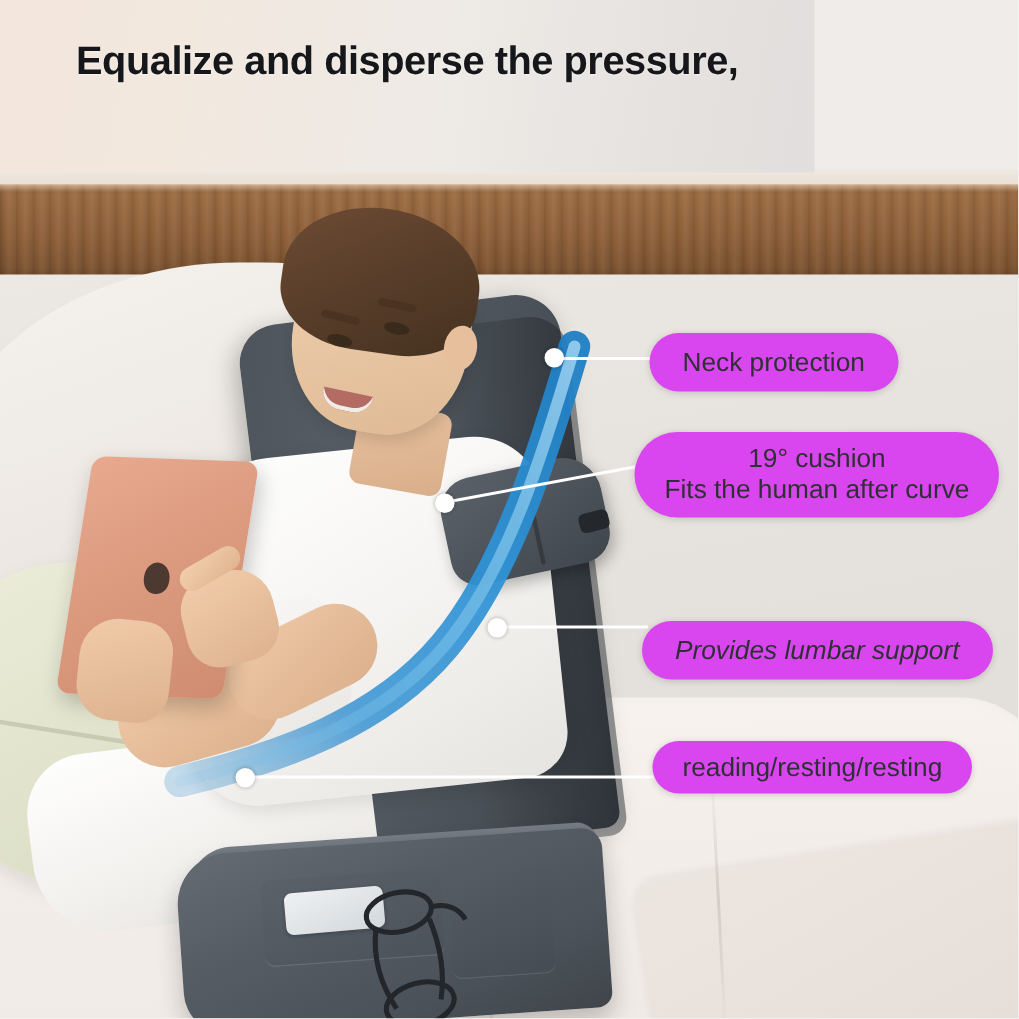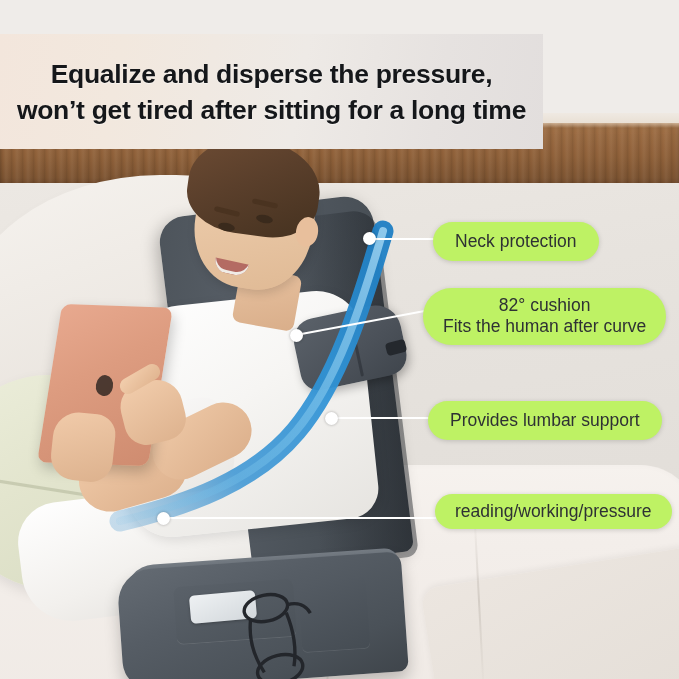--- a/index.html
+++ b/index.html
@@ -10,21 +10,20 @@
     width:679px;height:679px;
     overflow:hidden;
     background:#efece9;
   }
 
   
   .banner{
     position:absolute;left:0;top:0;width:543px;height:115px;
     background:linear-gradient(100deg,#f3e6dc 0%,#f2e8de 22%,#eeeae6 55%,#e6e2e0 80%,#e2dedd 100%);
     z-index:6;
-    margin-top:34px;
   }
   .banner-inner{
     position:absolute;left:0;right:0;top:22px;
     text-align:center;
     color:#15171a;
     font-size:26.5px;
     font-weight:bold;
     line-height:1.36;
     letter-spacing:-0.3px;
     text-shadow:0 1px 1px rgba(255,255,255,.55);
@@ -273,41 +272,40 @@
 
   
   .callout-layer{position:absolute;left:0;top:0;width:679px;height:679px;z-index:8;}
   .lead-svg{position:absolute;left:0;top:0;width:679px;height:679px;}
   .dot{
     position:absolute;width:13px;height:13px;border-radius:50%;
     background:#ffffff;box-shadow:0 0 3px rgba(0,0,0,.30);
   }
   .pill{
     position:absolute;
-    background:#bef264;
+    background:#d946ef;
     color:#2e3134;
     border-radius:999px;
     font-size:17.5px;
     line-height:1.22;
     text-align:center;
     padding:9px 22px;
     white-space:nowrap;
     box-shadow:0 1px 5px rgba(0,0,0,.17);
   }
   .pill.two-line{padding:7px 20px;}
 </style>
 </head>
 <body>
 
 <div id="stage">
 
   <div class="banner">
     <div class="banner-inner">
       <span>Equalize and disperse the pressure,</span>
-      <span class="l2">won’t get tired after sitting for a long time</span>
     </div>
   </div>
 
   <div class="photo">
 
     <div class="wall-top"></div>
     <div class="headboard"></div>
     <div class="wall"></div>
     <div class="bolster"></div>
     <div class="bed"></div>
@@ -395,26 +393,26 @@
     <div class="dot" style="left:363px;top:232px;"></div>
     <div class="dot" style="left:290px;top:329px;"></div>
     <div class="dot" style="left:325px;top:412px;"></div>
     <div class="dot" style="left:157px;top:512px;"></div>
 
     <div class="pill" style="left:433px;top:222px;">
       <span>Neck protection</span>
     </div>
 
     <div class="pill two-line" style="left:423px;top:288px;">
-      <div>82° cushion</div>
+      <div>19° cushion</div>
       <div>Fits the human after curve</div>
     </div>
 
-    <div class="pill" style="left:428px;top:401px;">
+    <div class="pill" style="left:428px;top:414px;font-style:italic;">
       <span>Provides lumbar support</span>
     </div>
 
     <div class="pill two-line" style="left:435px;top:494px;">
-      <div>reading/working/pressure</div>
+      <div>reading/resting/resting</div>
     </div>
 
   </div>
 </div>
 
 </body></html>

